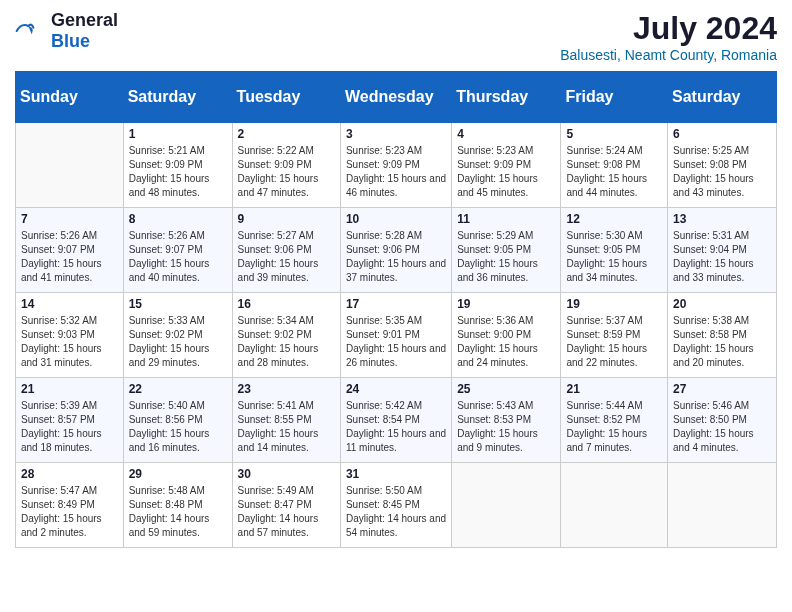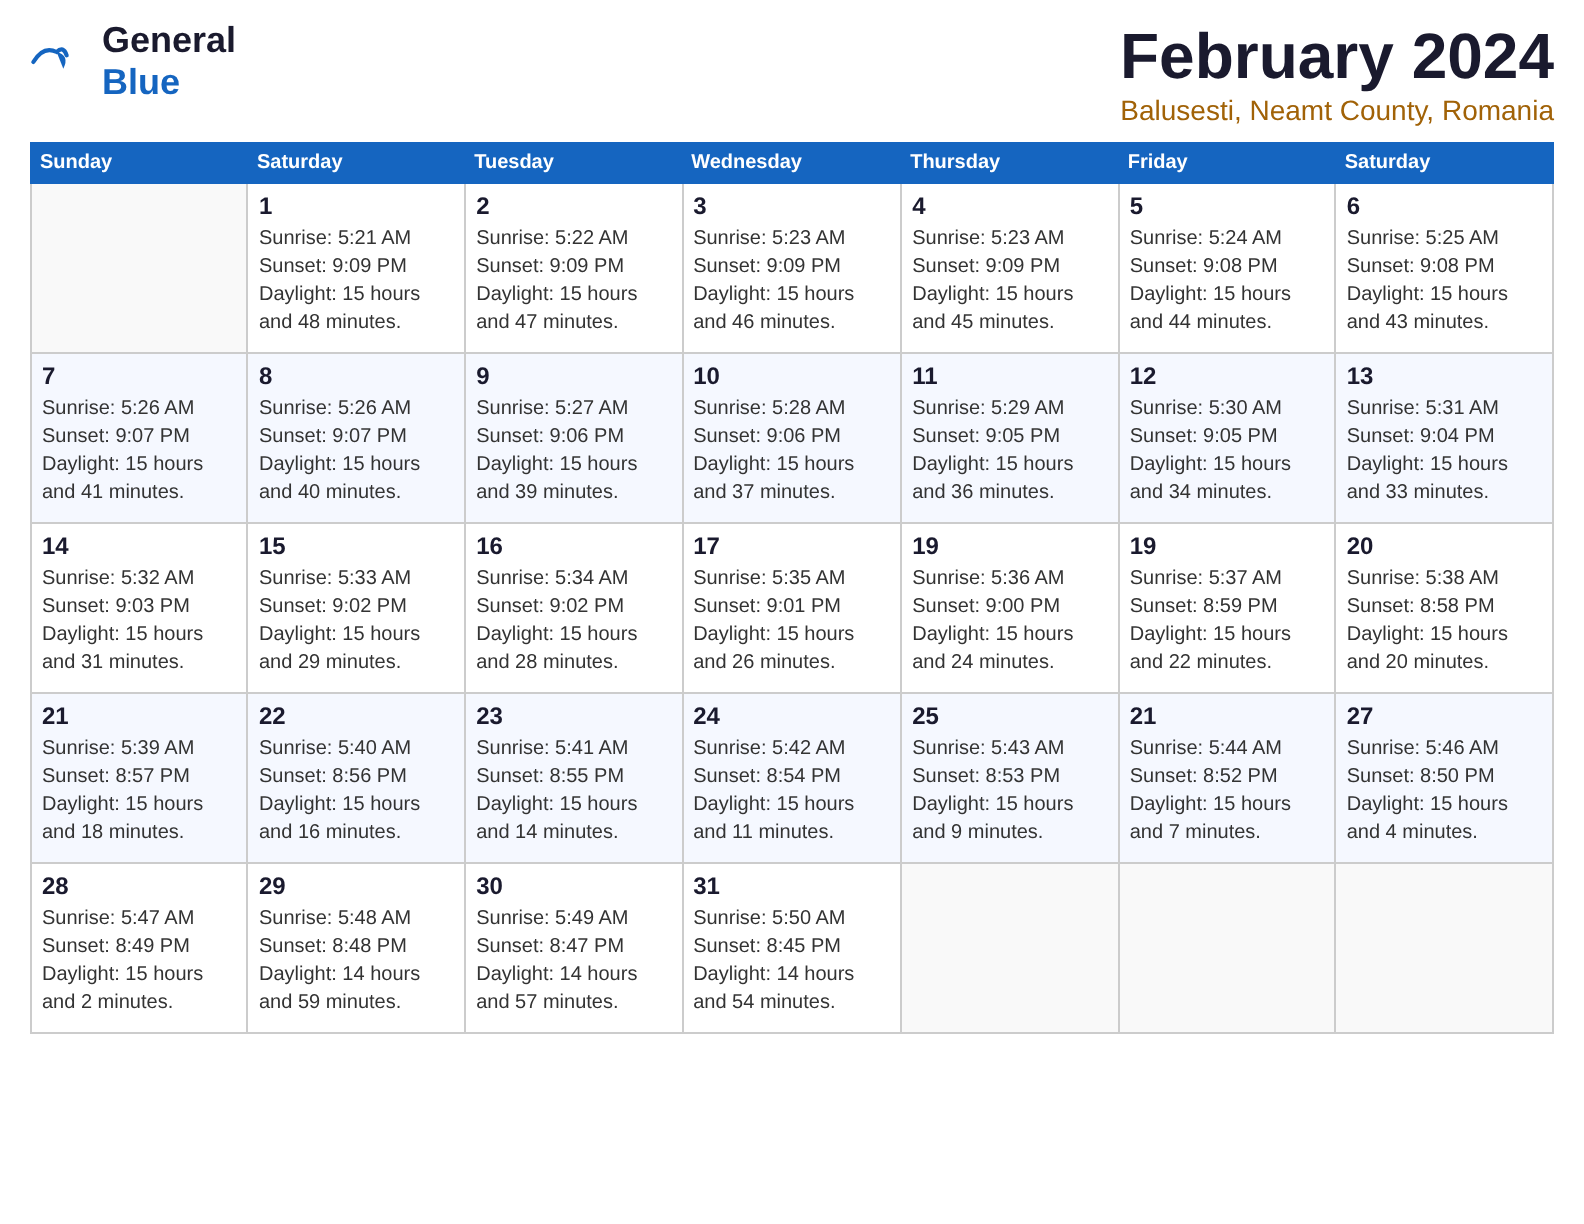--- a/index.html
+++ b/index.html
@@ -28,33 +28,33 @@
     .title-block {
       text-align: right;
     }
     .month-year {
       font-size: 32px;
       font-weight: bold;
       color: #1a1a2e;
     }
     .location {
       font-size: 14px;
-      color: #a16207;
+      color: #0369a1;
     }
     table {
       width: 100%;
       border-collapse: collapse;
       font-size: 10.5px;
     }
     thead th {
       background-color: #1565c0;
       color: #fff;
-      padding: 4px 4px;
+      padding: 16px 4px;
       text-align: left;
-      font-size: 10px;
+      font-size: 16px;
       font-weight: bold;
       border: 1px solid #1565c0;
     }
     tbody td {
       border: 1px solid #ccc;
       vertical-align: top;
       padding: 4px 5px;
       height: 85px;
       width: 113px;
     }
@@ -87,21 +87,21 @@
     <svg class="logo-icon" viewBox="0 0 24 24" xmlns="http://www.w3.org/2000/svg">
       <path d="M2 12 Q8 2 16 6 Q20 2 22 8" fill="none" stroke="#1565c0" stroke-width="2.5" stroke-linecap="round"></path>
       <path d="M16 6 Q24 8 20 16" fill="#1565c0"></path>
     </svg>
     <div>
       <span style="font-size:18px;font-weight:bold;color:#1a1a2e;">General</span><br>
       <span style="font-size:18px;font-weight:bold;color:#1565c0;">Blue</span>
     </div>
   </div>
   <div class="title-block">
-    <div class="month-year">February 2024</div>
+    <div class="month-year">July 2024</div>
     <div class="location">Balusesti, Neamt County, Romania</div>
   </div>
 </div>
 
 <table>
   <thead>
     <tr>
     <th>Sunday</th>
         <th>Saturday</th>
         <th>Tuesday</th>

